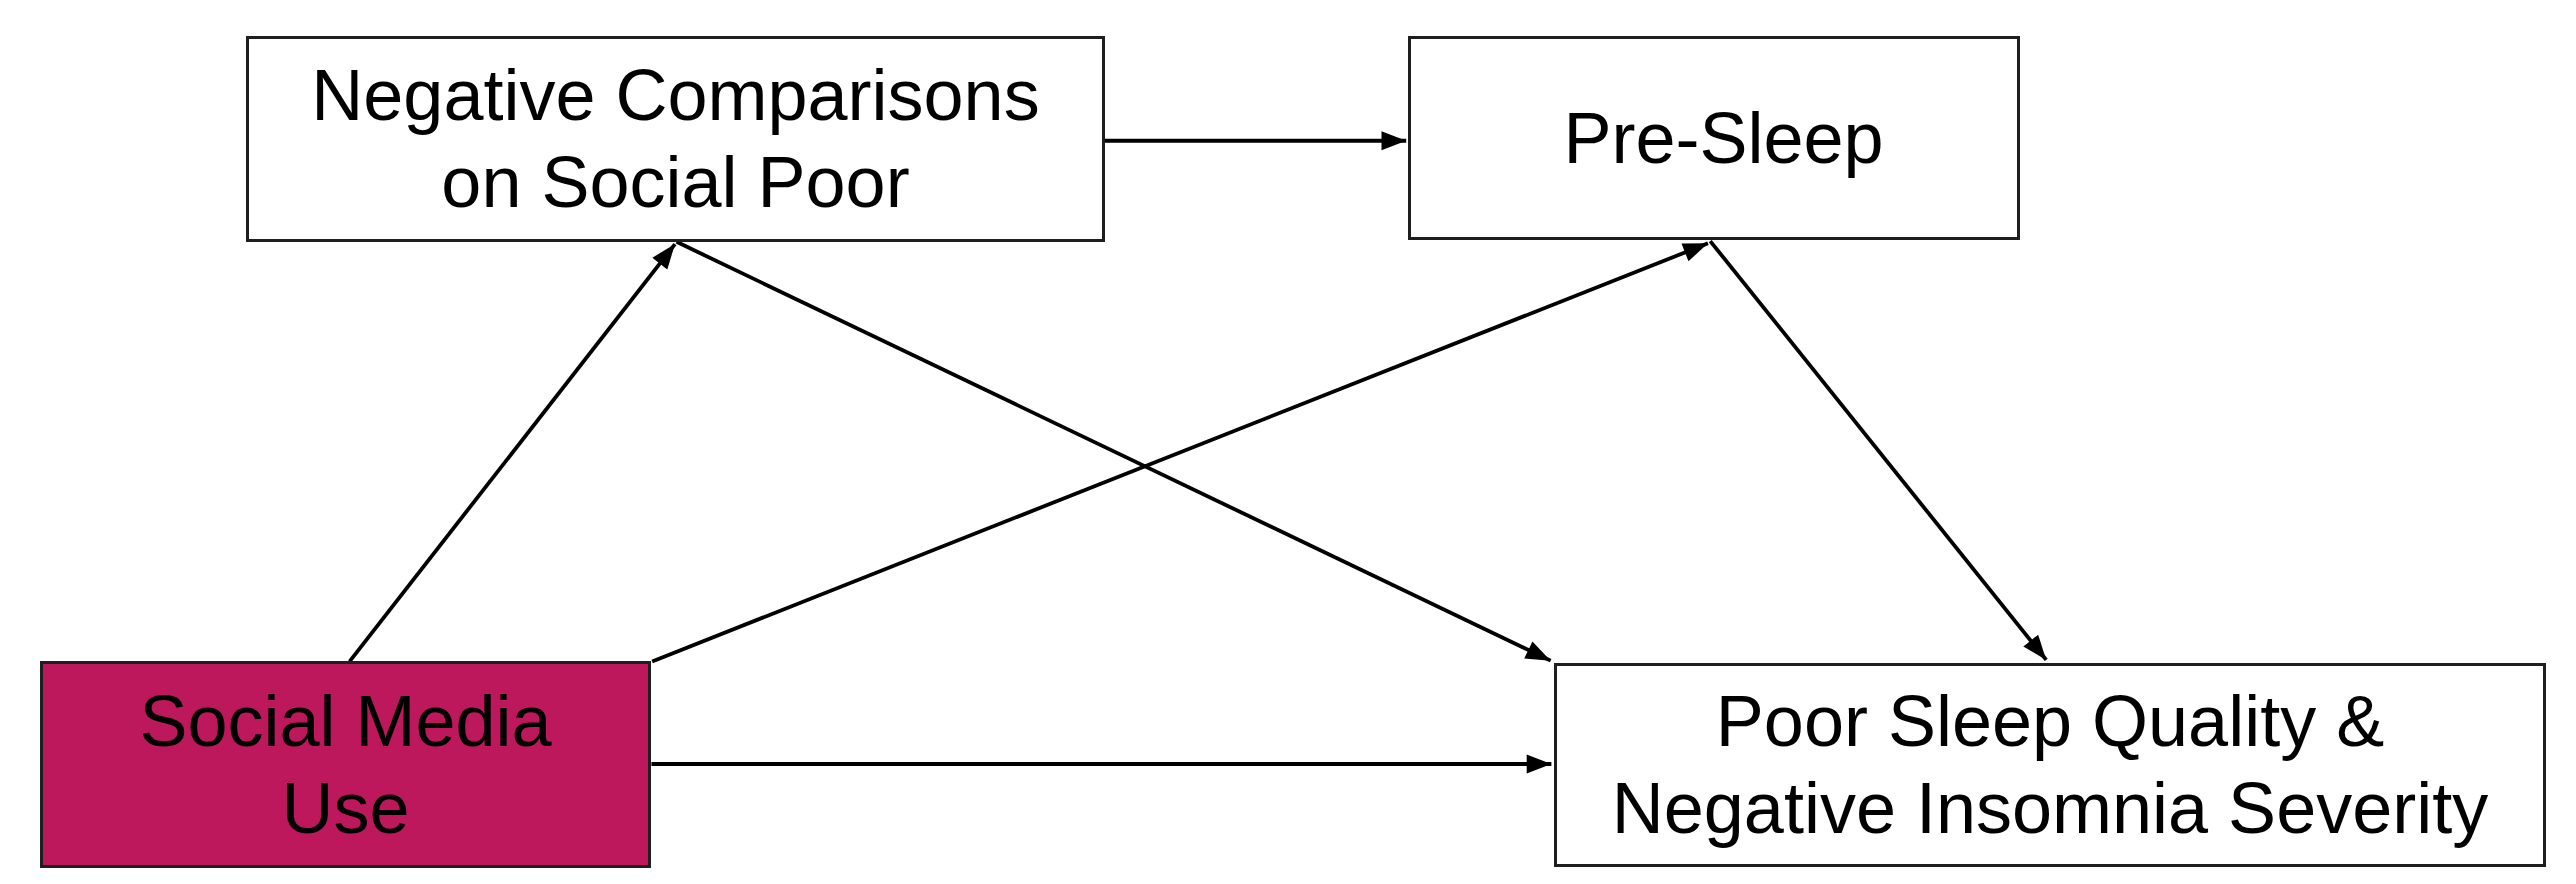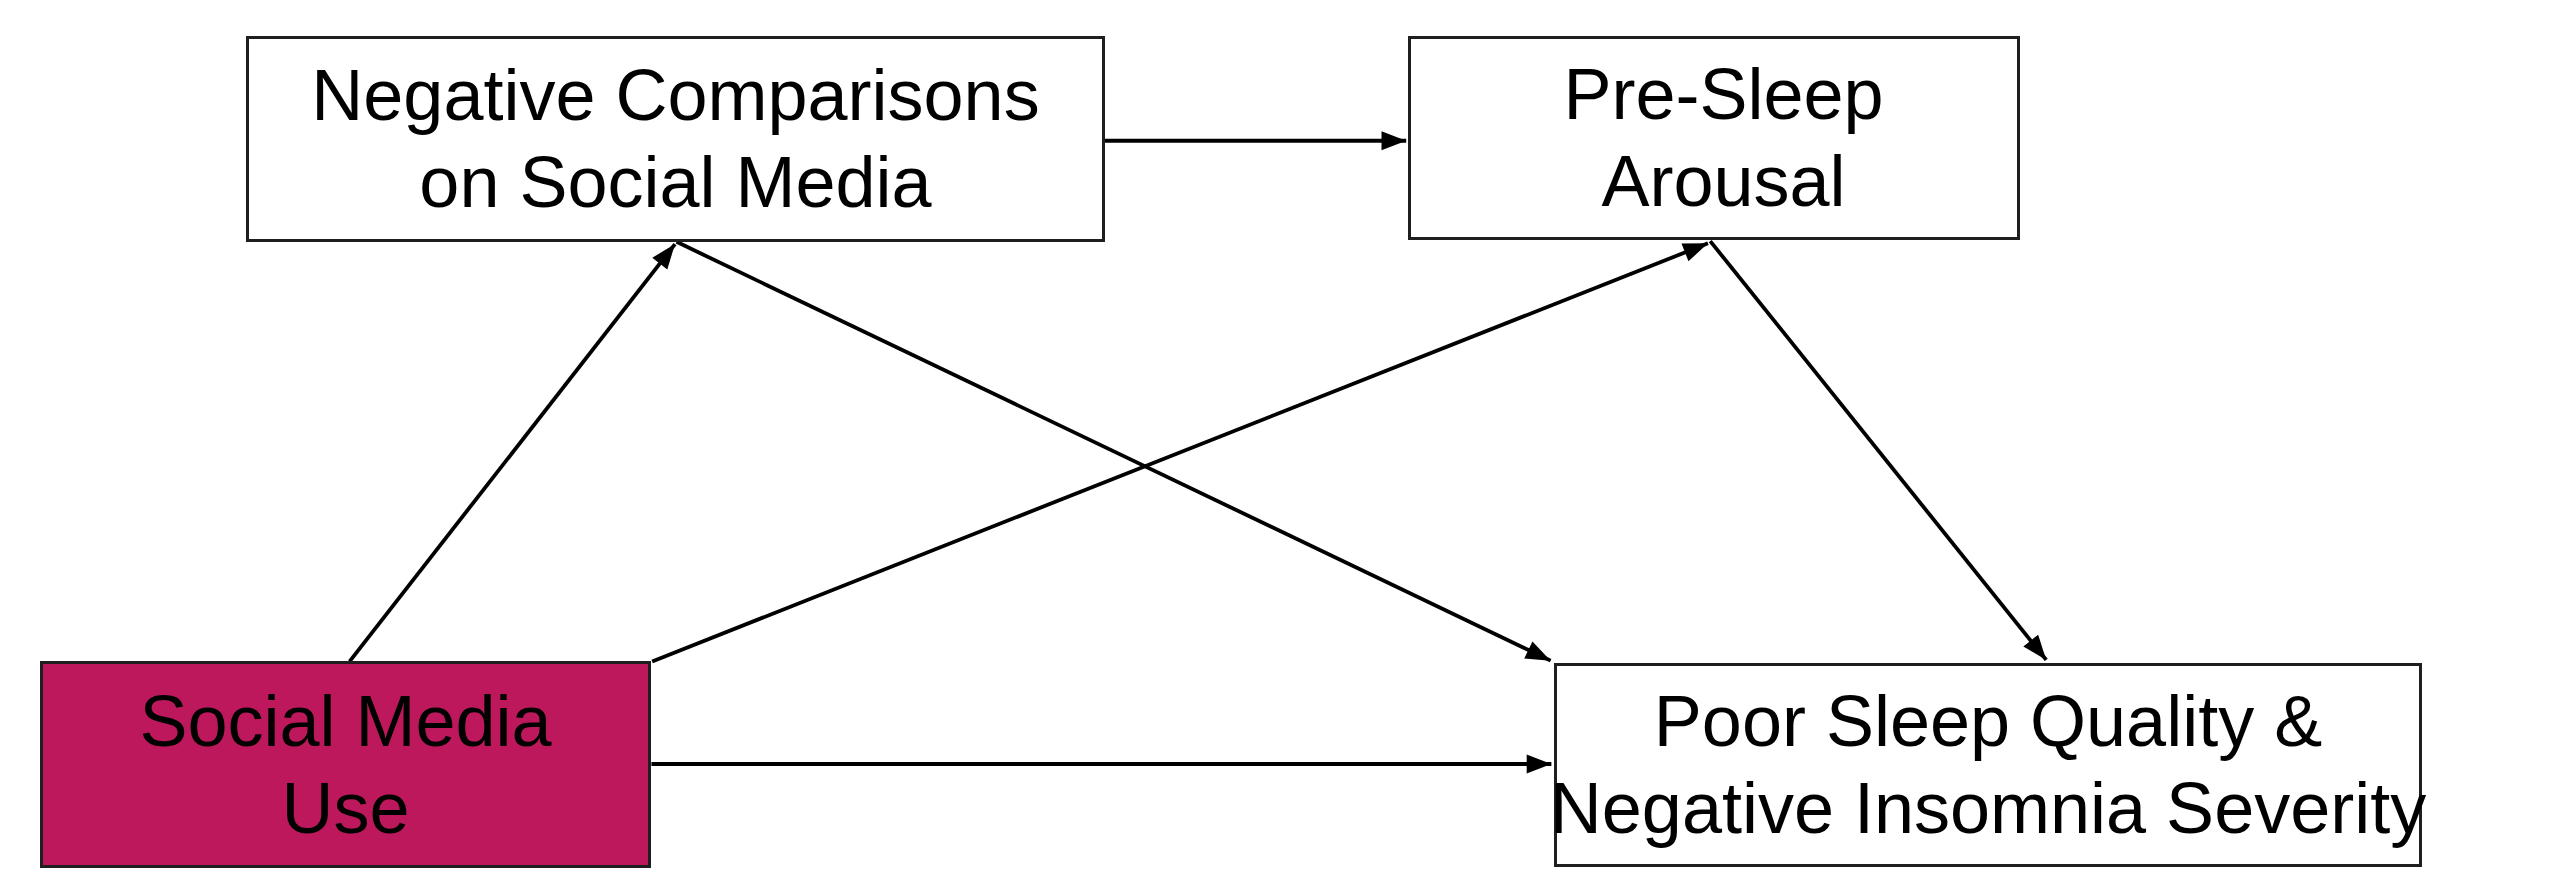--- a/index.html
+++ b/index.html
@@ -54,32 +54,31 @@
   <line x1="1453" y1="185" x2="1850" y2="185" stroke="#000000" stroke-width="5" marker-end="url(#arrowhead)"></line>
       <line x1="460" y1="870" x2="888" y2="321" stroke="#000000" stroke-width="5" marker-end="url(#arrowhead)"></line>
       <line x1="858" y1="870" x2="2247" y2="320" stroke="#000000" stroke-width="5" marker-end="url(#arrowhead)"></line>
       <line x1="890" y1="318" x2="2040" y2="869" stroke="#000000" stroke-width="5" marker-end="url(#arrowhead)"></line>
       <line x1="2250" y1="317" x2="2692" y2="868" stroke="#000000" stroke-width="5" marker-end="url(#arrowhead)"></line>
       <line x1="857" y1="1005" x2="2041" y2="1005" stroke="#000000" stroke-width="5" marker-end="url(#arrowhead)"></line>
     </svg>
 
   <div class="node" style="left: 246px; top: 36px; width: 859px; height: 206px; border-width: 3px; border-color: rgb(31, 31, 31); background: rgb(255, 255, 255); color: rgb(0, 0, 0);">
     <span>Negative Comparisons</span>
-    <span>on Social Media</span>
+    <span>on Social Poor</span>
   </div>
 
   <div class="node" style="left: 1408px; top: 36px; width: 612px; height: 204px; border-width: 3px; border-color: rgb(31, 31, 31); background: rgb(255, 255, 255); color: rgb(0, 0, 0); padding-left: 19px;">
     <span>Pre-Sleep</span>
-    <span>Arousal</span>
   </div>
 
   <div class="node" style="left: 40px; top: 661px; width: 611px; height: 207px; border-width: 3px; border-color: rgb(31, 31, 31); background: #be185d; color: rgb(0, 0, 0);">
     <span>Social Media</span>
     <span>Use</span>
   </div>
 
-  <div class="node" style="left: 1554px; top: 663px; width: 868px; height: 204px; border-width: 3px; border-color: rgb(31, 31, 31); background: rgb(255, 255, 255); color: rgb(0, 0, 0);">
+  <div class="node" style="left: 1554px; top: 663px; width: 992px; height: 204px; border-width: 3px; border-color: rgb(31, 31, 31); background: rgb(255, 255, 255); color: rgb(0, 0, 0);">
     <span>Poor Sleep Quality &amp;</span>
     <span>Negative Insomnia Severity</span>
   </div>
 
 </div>
 
 
 </body></html>

